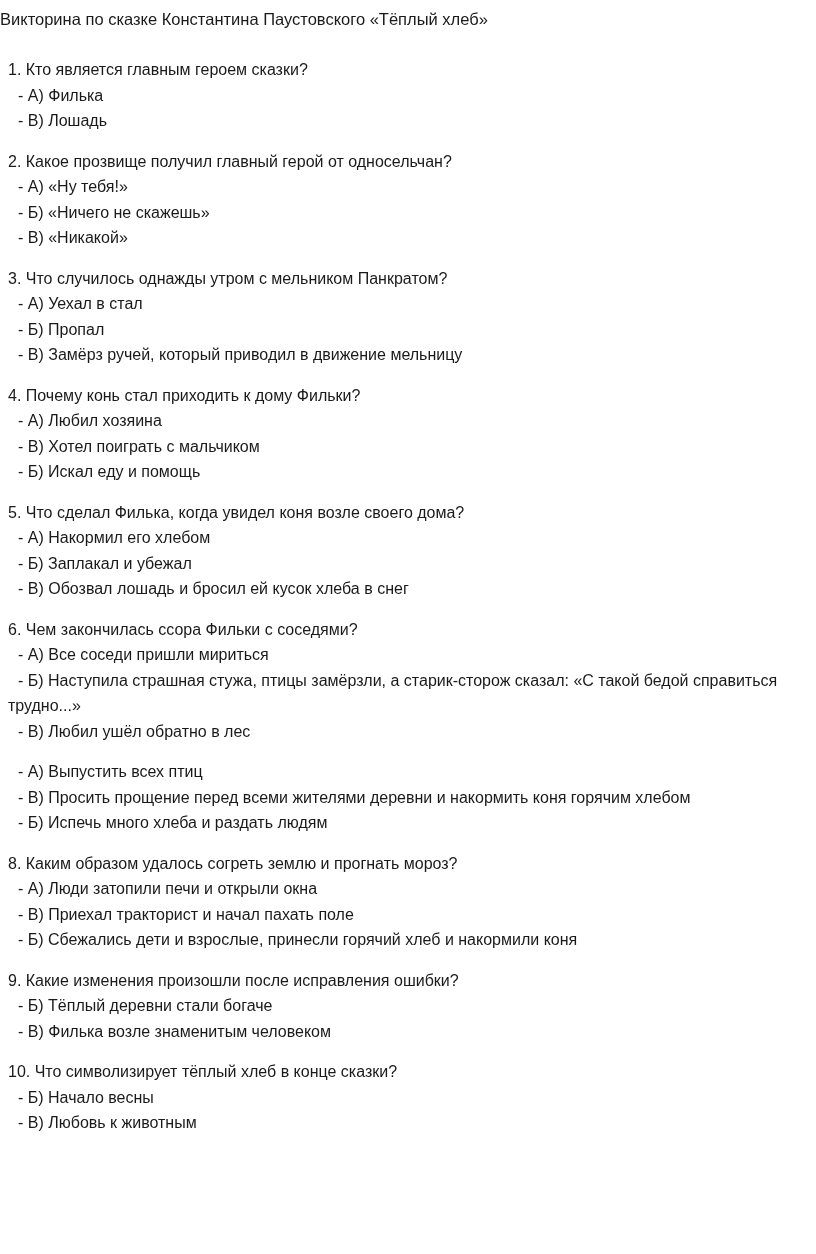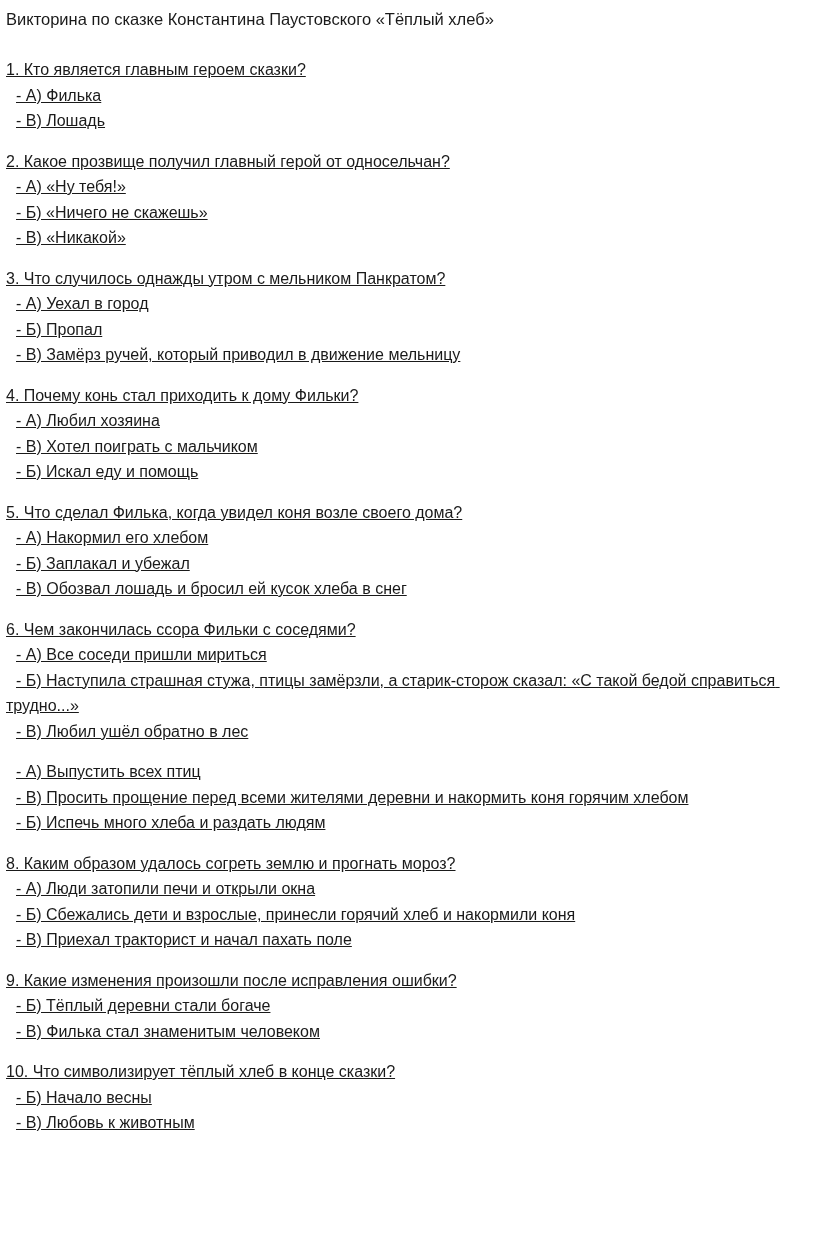--- a/index.html
+++ b/index.html
@@ -14,33 +14,32 @@
     color: #1a1a1a;
     font-family: "Liberation Sans", "DejaVu Sans", sans-serif;
     font-size: 16px;
     line-height: 25.5px;
     -webkit-font-smoothing: antialiased;
   }
   .page {
     box-sizing: border-box;
     width: 816px;
     height: 1254px;
-    padding: 6px 18px 0 6px;
+    padding: 6px 18px 0 0;
     background: #ffffff;
   }
   .title {
     margin: 0 0 25px 0;
     font-size: 16.5px;
     font-weight: normal;
     line-height: 26px;
     color: #1a1a1a;
   }
   .question {
-    margin: 0 0 15px 0;
-    text-decoration: underline;
+    margin: 0 0 15px 8px;
   }
   .question p {
     margin: 0;
   }
   .q-text {
     white-space: pre-wrap;
   }
   .opt {
     text-indent: 10px;
     white-space: pre-wrap;
@@ -61,21 +60,21 @@
 
   <section class="question">
     <p class="q-text">2. Какое прозвище получил главный герой от односельчан?</p>
     <p class="opt">- А) «Ну тебя!»</p>
     <p class="opt">- Б) «Ничего не скажешь»</p>
     <p class="opt">- В) «Никакой»</p>
   </section>
 
   <section class="question">
     <p class="q-text">3. Что случилось однажды утром с мельником Панкратом?</p>
-    <p class="opt">- А) Уехал в город</p>
+    <p class="opt">- А) Уехал в стал</p>
     <p class="opt">- Б) Пропал</p>
     <p class="opt">- В) Замёрз ручей, который приводил в движение мельницу</p>
   </section>
 
   <section class="question">
     <p class="q-text">4. Почему конь стал приходить к дому Фильки?</p>
     <p class="opt">- А) Любил хозяина</p>
     <p class="opt">- В) Хотел поиграть с мальчиком</p>
     <p class="opt">- Б) Искал еду и помощь</p>
   </section>
@@ -96,28 +95,28 @@
 
   <section class="question">
     <p class="opt">- А) Выпустить всех птиц</p>
     <p class="opt">- В) Просить прощение перед всеми жителями деревни и накормить коня горячим хлебом</p>
     <p class="opt">- Б) Испечь много хлеба и раздать людям</p>
   </section>
 
   <section class="question">
     <p class="q-text">8. Каким образом удалось согреть землю и прогнать мороз?</p>
     <p class="opt">- А) Люди затопили печи и открыли окна</p>
+    <p class="opt">- В) Приехал тракторист и начал пахать поле</p>
     <p class="opt">- Б) Сбежались дети и взрослые, принесли горячий хлеб и накормили коня</p>
-    <p class="opt">- В) Приехал тракторист и начал пахать поле</p>
   </section>
 
   <section class="question">
     <p class="q-text">9. Какие изменения произошли после исправления ошибки?</p>
     <p class="opt">- Б) Тёплый деревни стали богаче</p>
-    <p class="opt">- В) Филька стал знаменитым человеком</p>
+    <p class="opt">- В) Филька возле знаменитым человеком</p>
   </section>
 
   <section class="question">
     <p class="q-text">10. Что символизирует тёплый хлеб в конце сказки?</p>
     <p class="opt">- Б) Начало весны</p>
     <p class="opt">- В) Любовь к животным</p>
   </section>
 
 </div>
 

